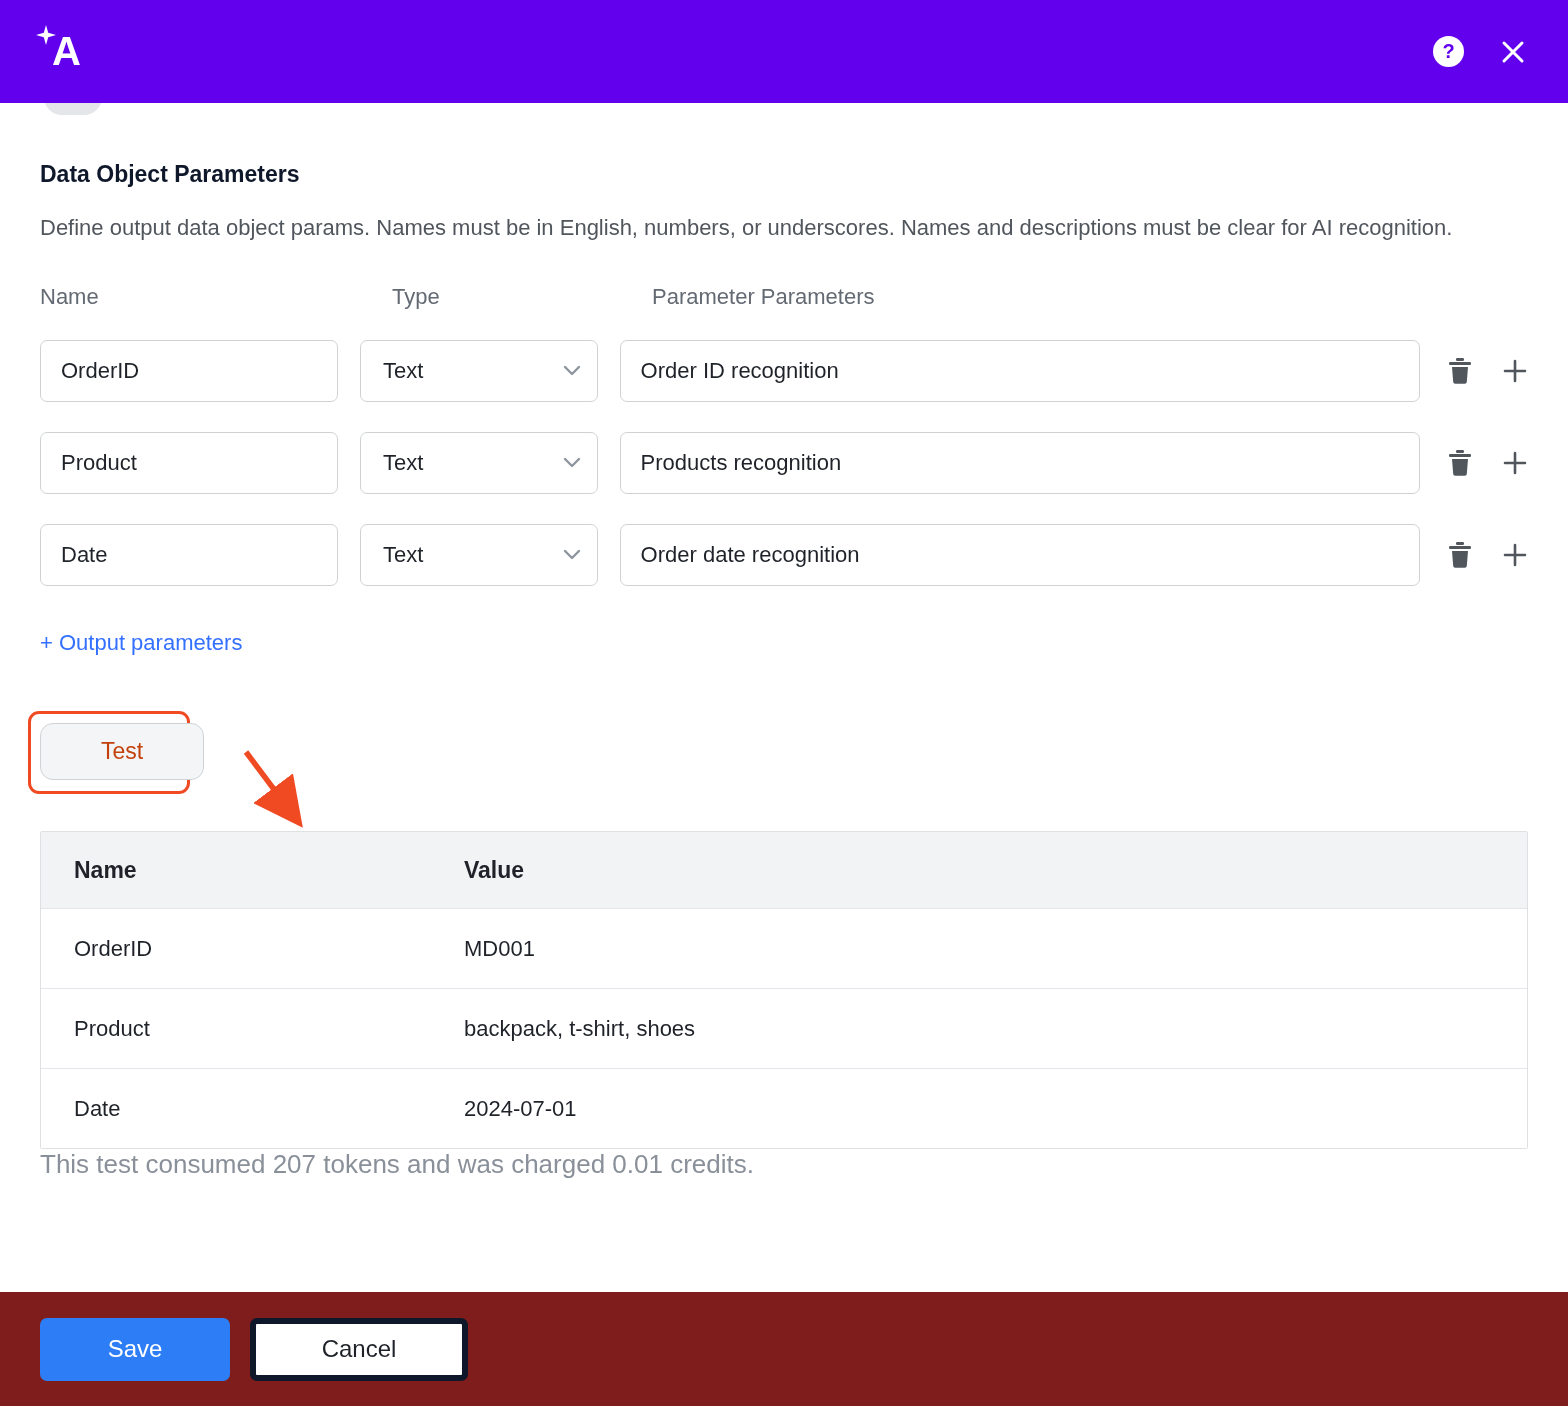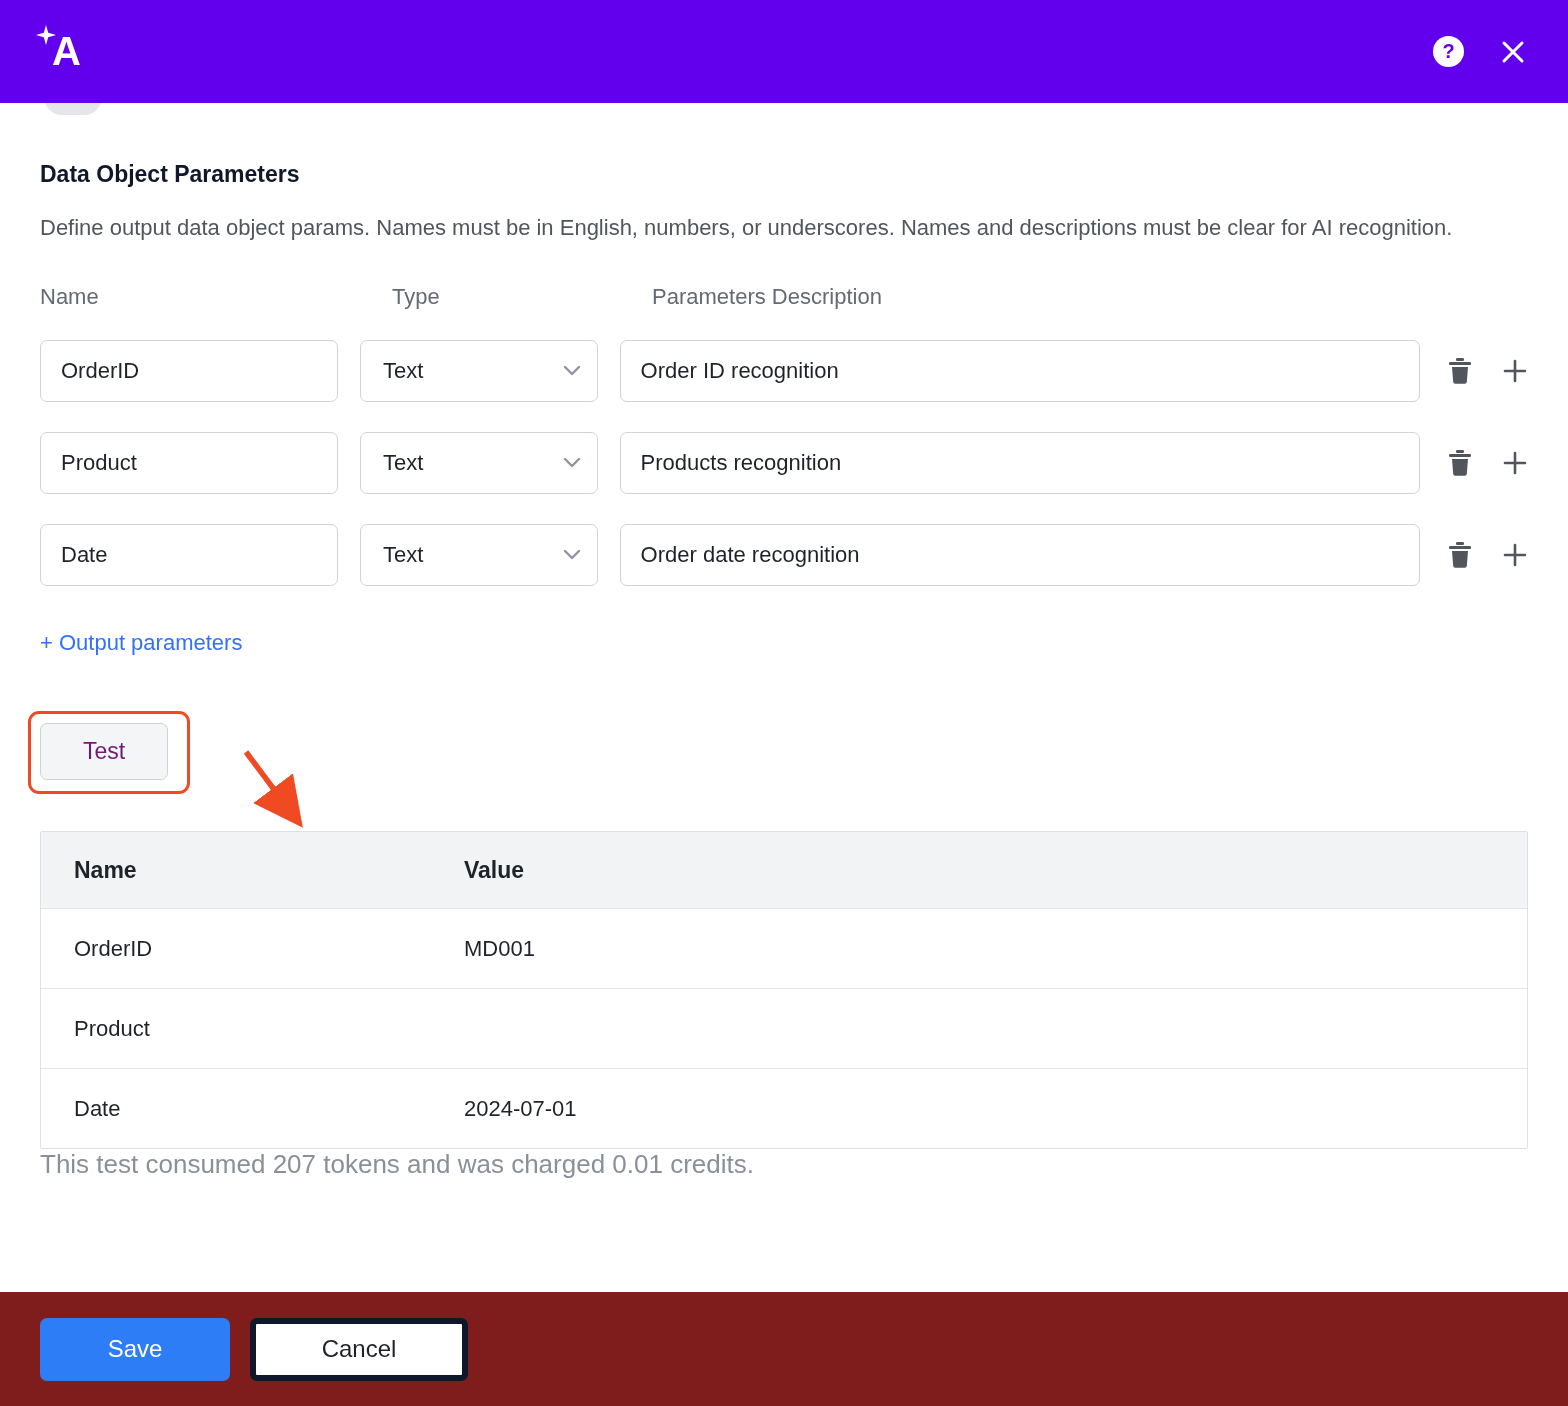--- a/index.html
+++ b/index.html
@@ -35,21 +35,21 @@
   .name-input { width:298px; margin-right:22px; }
   .type-select { width:238px; margin-right:22px; display:flex; align-items:center; justify-content:space-between; padding:0 16px 0 22px; cursor:pointer; }
   .desc-input { width:802px; }
   .row-icons { display:flex; align-items:center; margin-left:28px; gap:30px; }
   .icon-btn { background:none; border:none; cursor:pointer; display:flex; align-items:center; padding:0; }
 
   .add-link { display:inline-block; margin-top:44px; font-size:22px; color:#3370FF; text-decoration:none; cursor:pointer; }
 
   
   .test-area { position:relative; margin-top:52px; height:115px; }
-  .test-btn { position:absolute; left:0; top:15px; width:128px; height:57px; background:#F4F5F6; border:1px solid #D0D3D6; border-radius:7px; font-size:23px; color:#701a75; font-family:inherit; cursor:pointer; }
+  .test-btn { position:absolute; left:0; top:15px; width:164px; height:57px; background:#F4F5F6; border:1px solid #D0D3D6; border-radius:13px; font-size:23px; color:#c2410c; font-family:inherit; cursor:pointer; }
   .annotation-box { position:absolute; left:-12px; top:3px; width:162px; height:83px; border:3px solid #F04A23; border-radius:11px; pointer-events:none; }
   .annotation-arrow { position:absolute; left:162px; top:38px; pointer-events:none; }
 
   
   .result-table { margin-top:8px; width:1488px; border:1px solid #DEE0E3; border-radius:2px; font-size:22px; }
   .tr { display:grid; grid-template-columns:390px 1fr; align-items:center; }
   .tr.head { background:#F2F3F5; height:76px; font-weight:bold; font-size:23px; }
   .tr.body-row { height:80px; background:#fff; border-top:1px solid #E5E6EB; }
   .td { padding-left:33px; }
 
@@ -89,21 +89,21 @@
     <div class="cutoff-row">
       <div class="cutoff-pill"></div>
     </div>
 
     <h2 class="section-heading">Data Object Parameters</h2>
     <p class="section-desc">Define output data object params. Names must be in English, numbers, or underscores. Names and descriptions must be clear for AI recognition.</p>
 
     <div class="col-labels">
       <span class="col-name">Name</span>
       <span class="col-type">Type</span>
-      <span class="col-desc">Parameters Description</span>
+      <span class="col-desc">Parameter Parameters</span>
     </div>
 
     
     <div class="param-row">
       <input class="field name-input" value="OrderID" style="">
       <div class="field type-select">
         <span>Text</span>
         <svg width="18" height="12" viewBox="0 0 18 12">
             <path d="M2 2l7 7 7-7" fill="none" stroke="#8F959E" stroke-width="2.4" stroke-linecap="round" stroke-linejoin="round"></path>
           </svg>
@@ -198,20 +198,21 @@
       <div class="tr head">
         <div class="td">Name</div>
         <div class="td">Value</div>
       </div>
       <div class="tr body-row">
         <div class="td">OrderID</div>
         <div class="td">MD001</div>
       </div>
       <div class="tr body-row">
         <div class="td">Product</div>
+        <div class="td">backpack, t-shirt, shoes</div>
       </div>
       <div class="tr body-row">
         <div class="td">Date</div>
         <div class="td">2024-07-01</div>
       </div>
     </div>
 
     <p class="note">This test consumed 207 tokens and was charged 0.01 credits.</p>
   </div>
 

